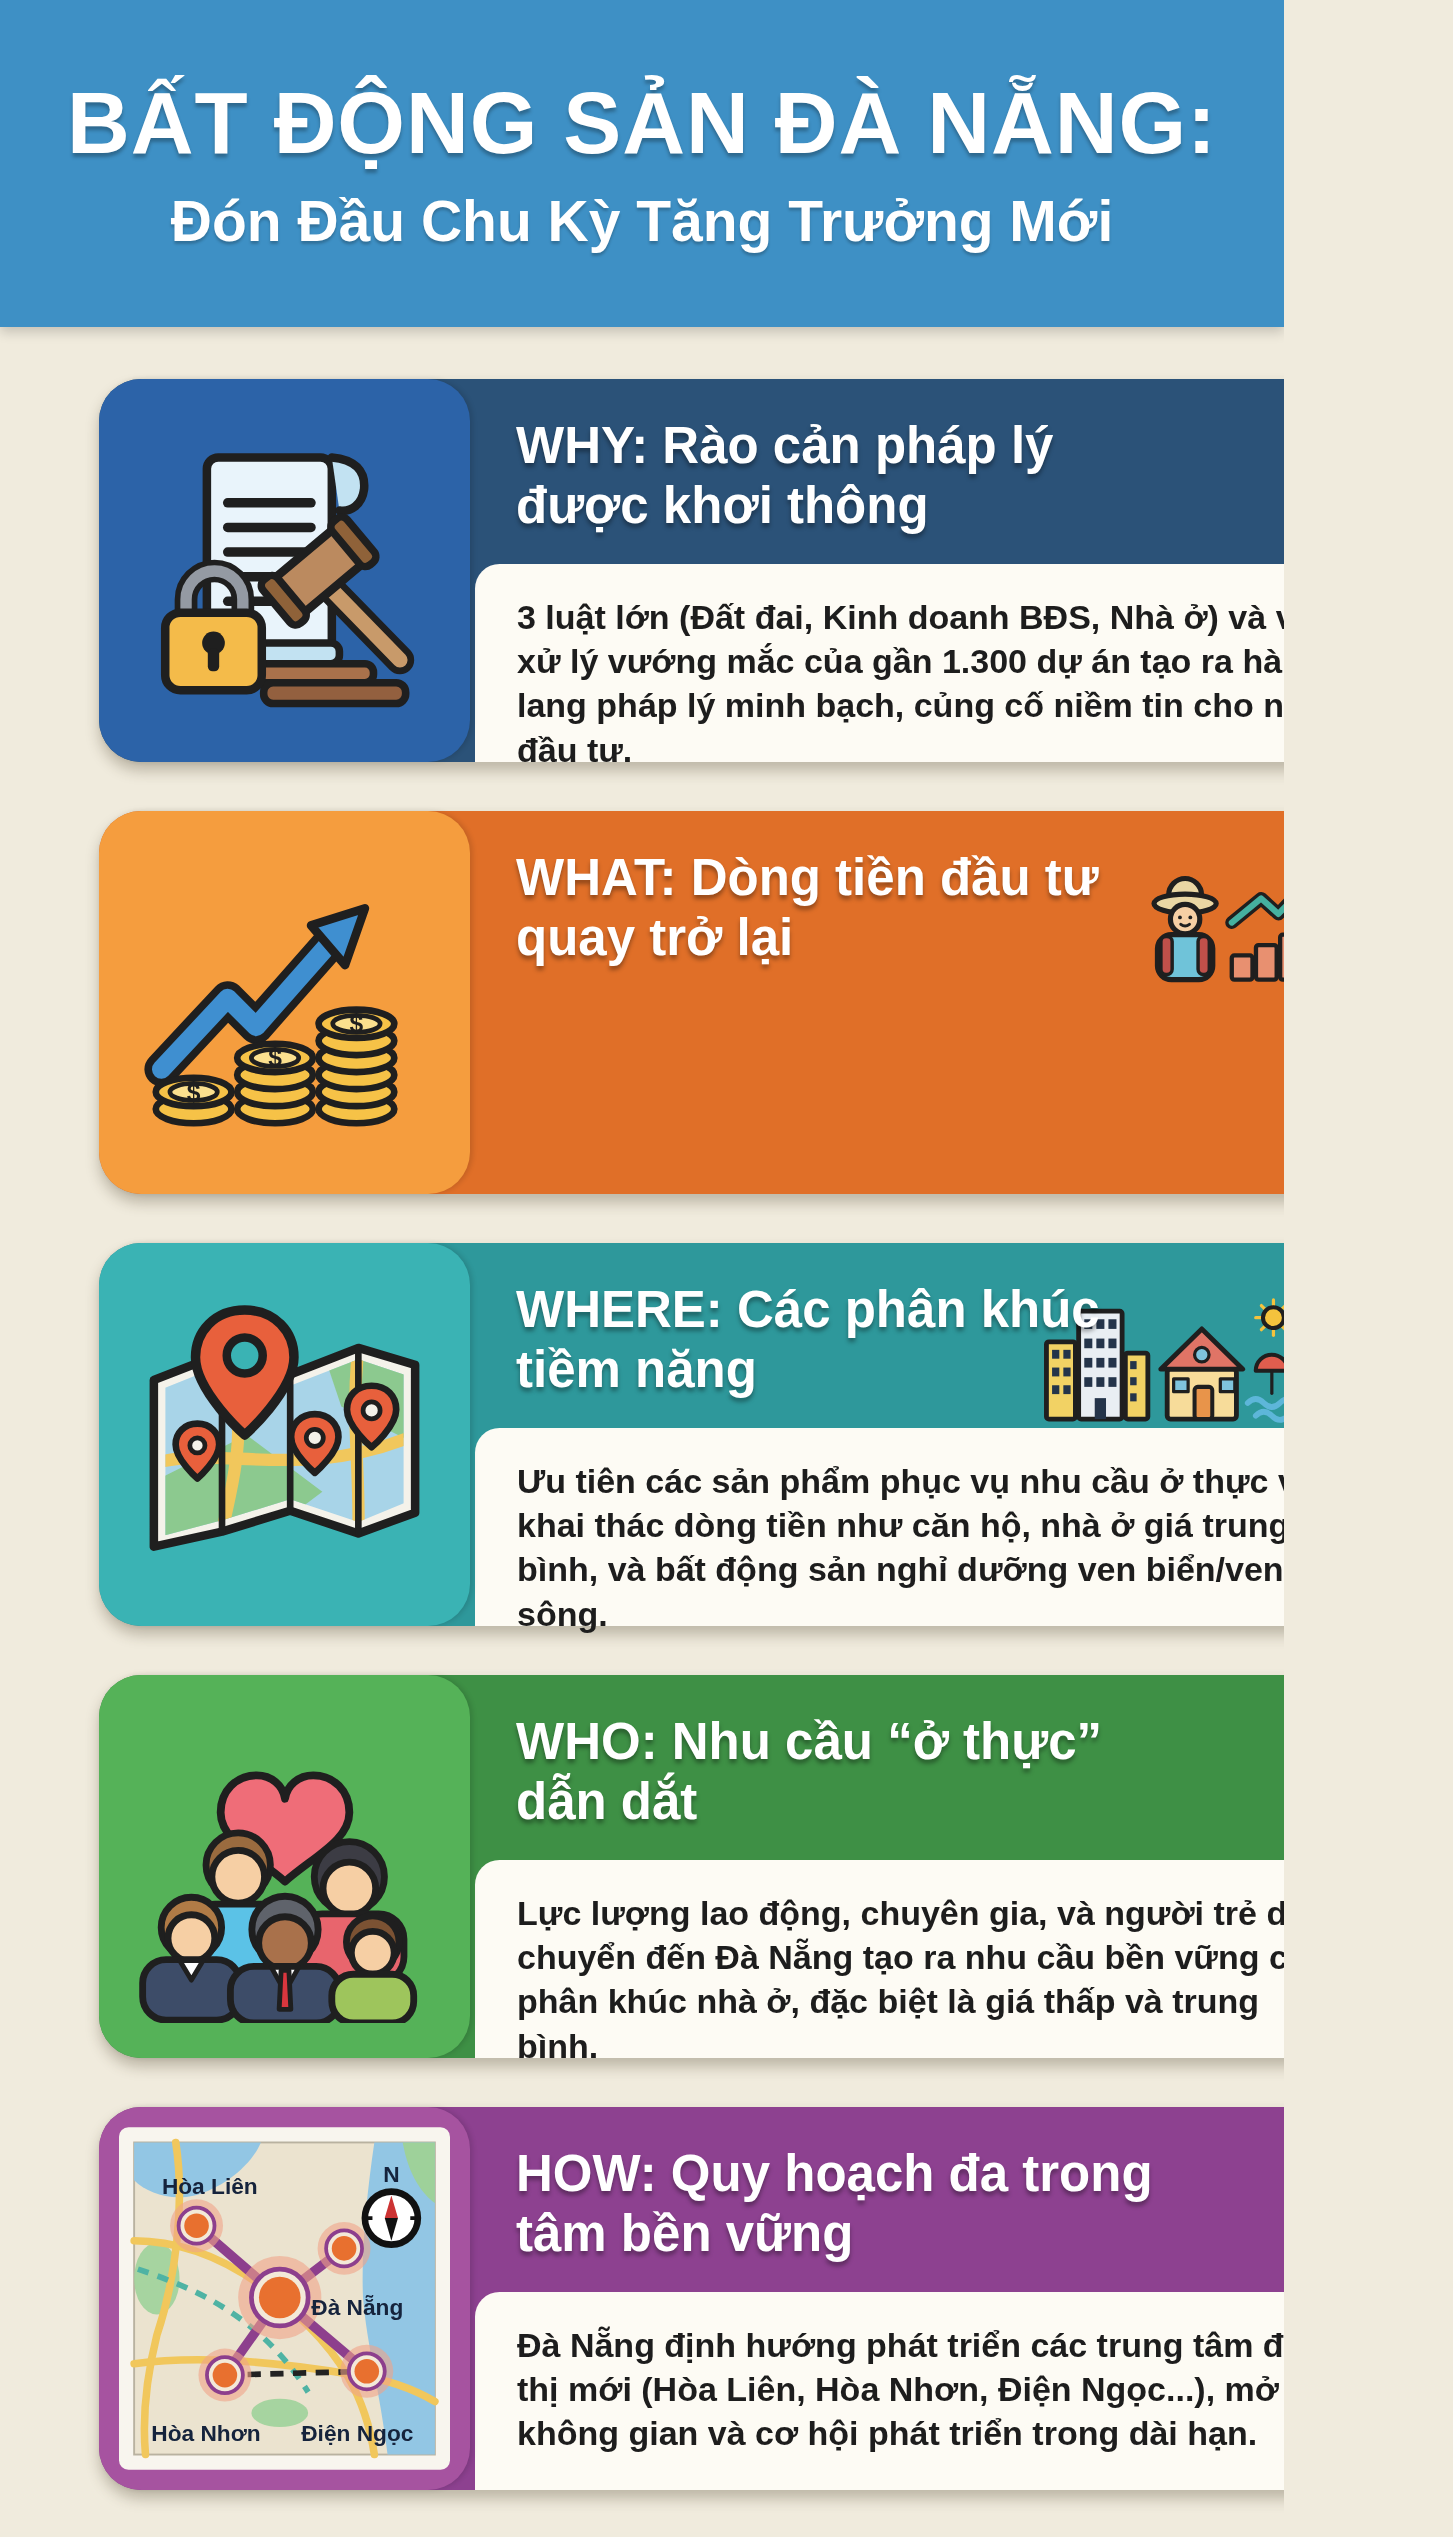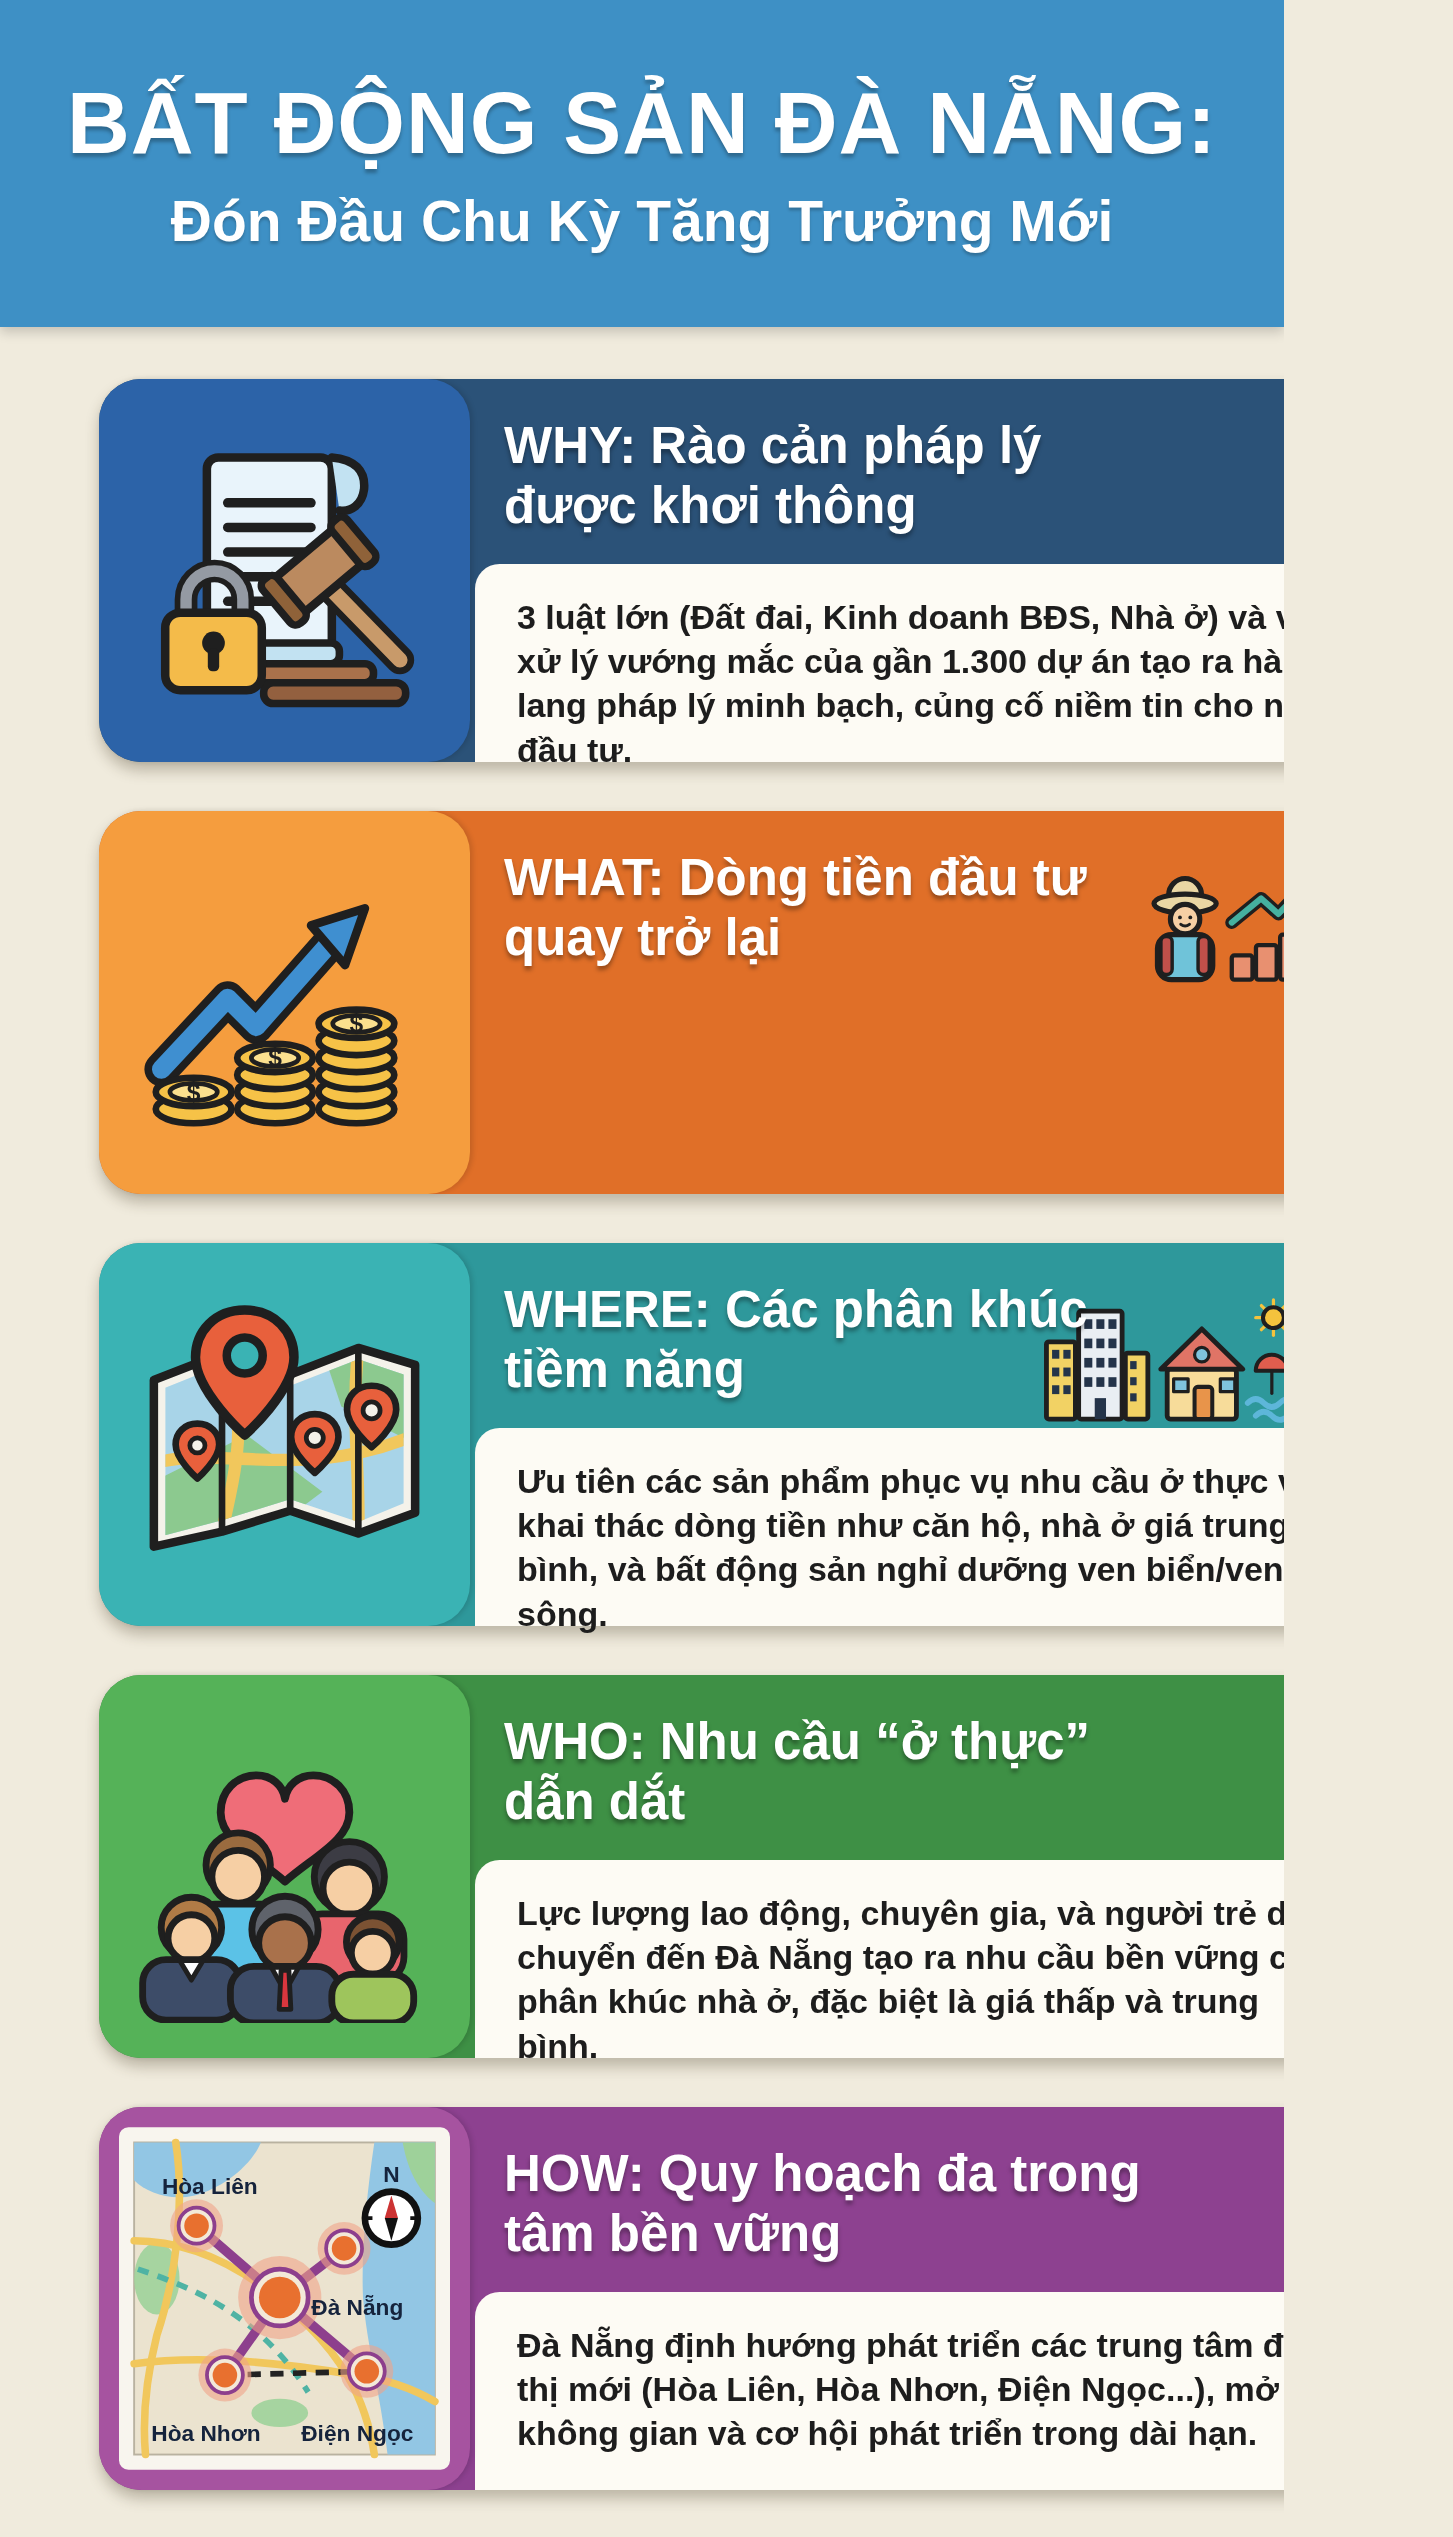--- a/index.html
+++ b/index.html
@@ -12,21 +12,21 @@
          text-shadow:0 3.8px 3.8px rgba(0,0,0,.28);white-space:nowrap;}
   .subtitle{font-size:57px;font-weight:bold;color:#fff;text-shadow:0 2.8px 2.8px rgba(0,0,0,.22);white-space:nowrap;}
 
   .sections{padding:52px 0 0 99px;}
   .card{position:relative;width:1280px;height:383px;border-radius:42px;background:var(--band);
         margin-bottom:49px;box-shadow:0 8.5px 13.3px rgba(60,50,30,.28);}
   .icon-box{position:absolute;left:0;top:0;width:371px;height:383px;border-radius:42px;
             background:var(--icon);display:flex;align-items:center;justify-content:center;
             box-shadow:2.8px 0 5.7px rgba(0,0,0,.12);}
   .band{position:absolute;left:371px;right:0;top:0;height:185px;display:flex;align-items:center;}
-  .band h2{margin:0;padding:9.5px 17px 0 34px;font-size:51px;line-height:1.18;color:#fff;
+  .band h2{margin:12px;padding:9.5px 17px 0 34px;font-size:51px;line-height:1.18;color:#fff;
            font-weight:bold;white-space:pre-line;position:relative;z-index:2;
            text-shadow:0 3.8px 4.7px rgba(0,0,0,.35);}
   .band-icon{position:absolute;z-index:1;}
   .body-box{position:absolute;left:376px;right:0;top:185px;bottom:0;background:#fdfbf4;
             border-radius:24.6px 0 42px 0;}
   .body-box p{margin:8px;padding:23px 23px 0 34px;font-size:34px;line-height:1.3;font-weight:bold;color:#1d1d1d;}
 
   svg text{font-family:"Liberation Sans",sans-serif;}
   .map-label{font-size:24px;font-weight:bold;fill:#15233c;}
 </style>

